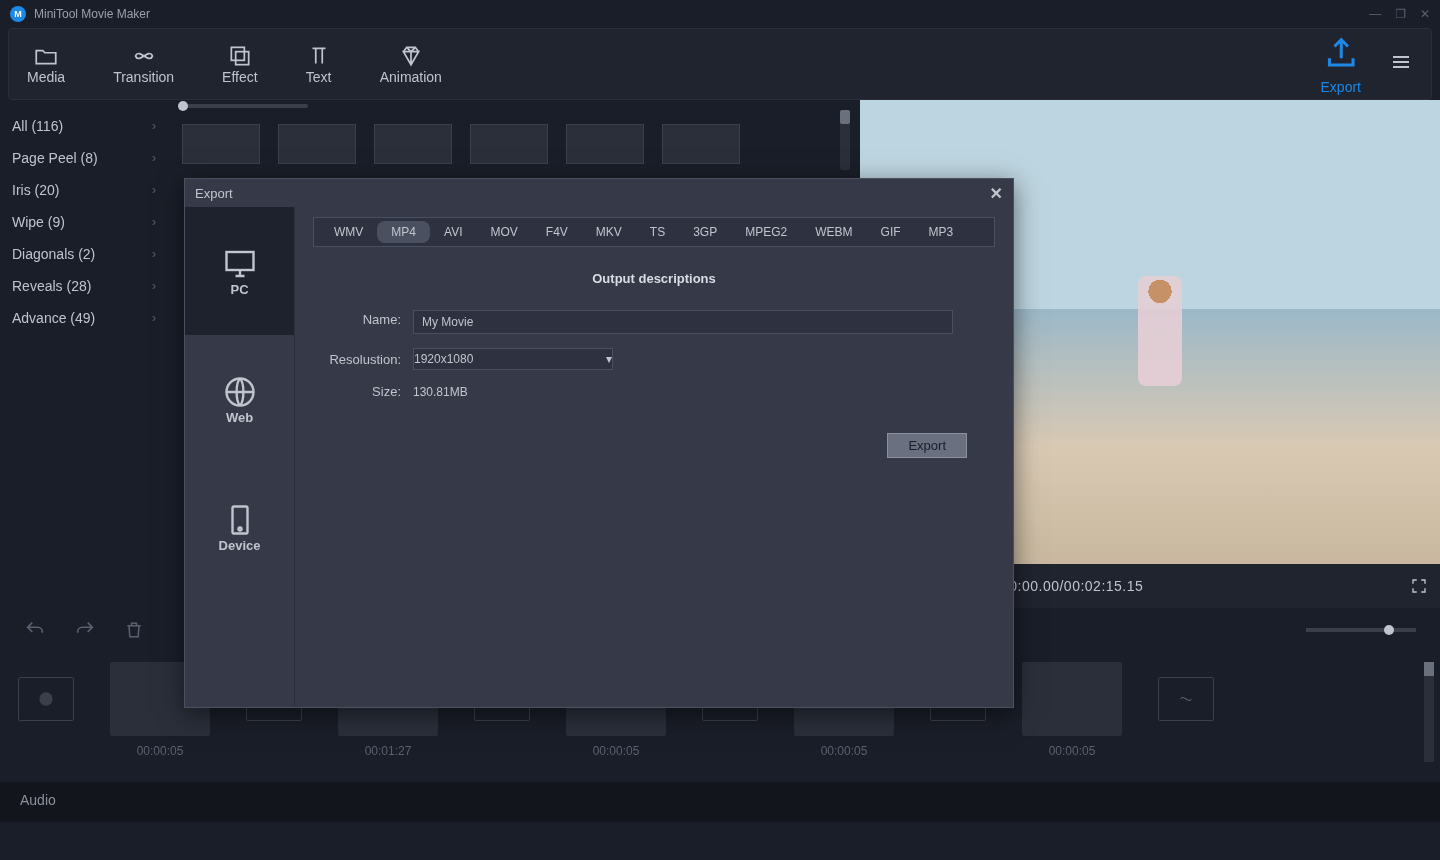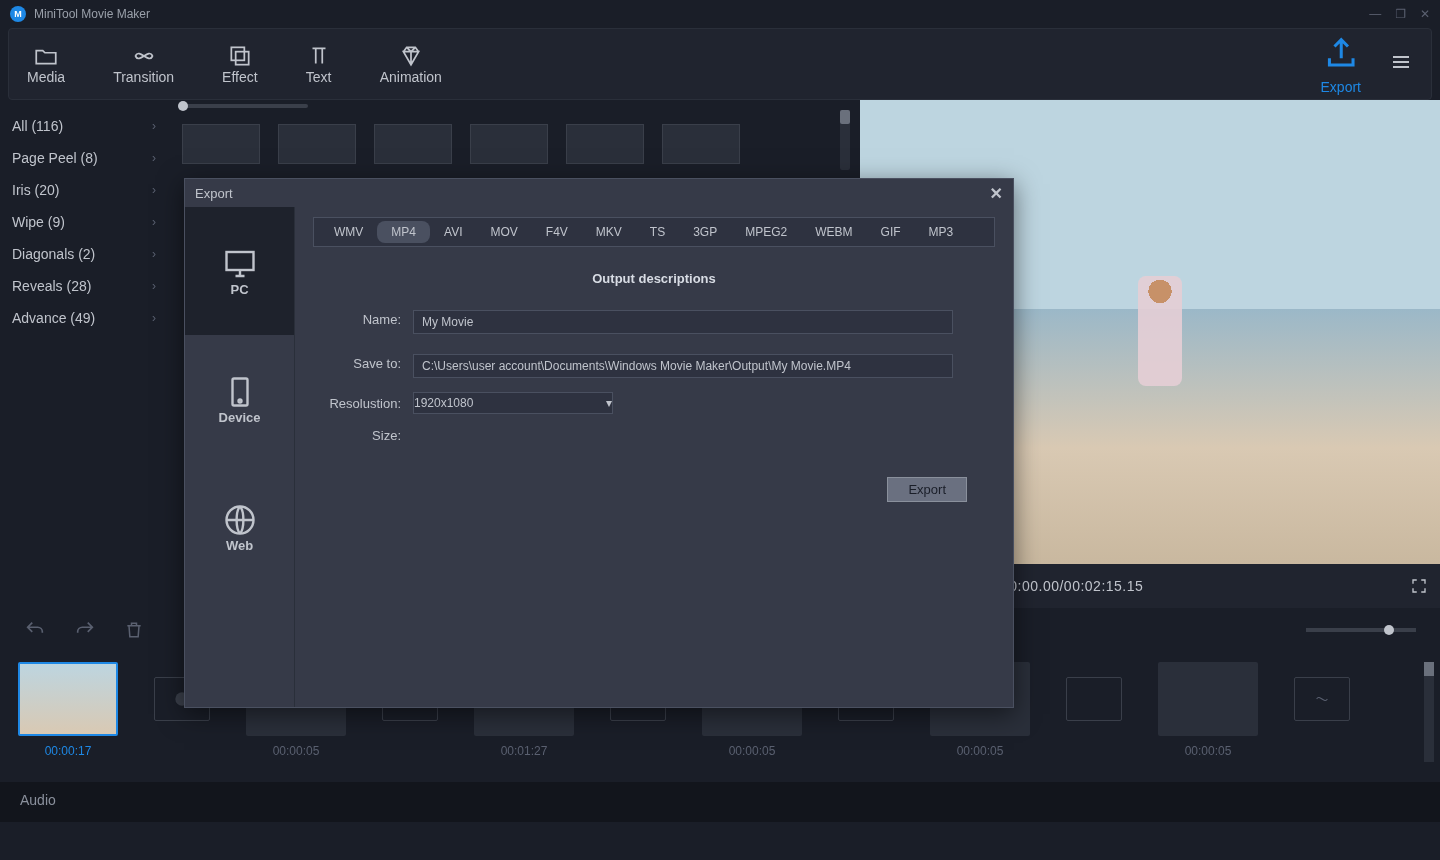--- a/index.html
+++ b/index.html
@@ -248,24 +248,20 @@
     </svg>
   <svg width="20" height="20" viewBox="0 0 24 24" fill="none" stroke="#5a6070" stroke-width="1.8">
       <path d="M4 7h16M9 7V4h6v3M6 7l1 13h10l1-13"></path>
     </svg>
   <div class="zoom">
       <div class="dot"></div>
     </div>
 </div>
 
 <div class="timeline">
-  <div class="clip selected">
-    <div class="frame"></div>
-    <span class="dur">00:00:17</span>
-  </div>
   <div class="clip fx">
       <div class="frame">
         <svg width="28" height="20" viewBox="0 0 24 24" fill="#3a3f4a">
           <circle cx="12" cy="12" r="8"></circle>
         </svg>
       </div>
     </div>
   <div class="clip">
     <div class="frame f-pink"></div>
     <span class="dur">00:00:05</span>
@@ -321,31 +317,31 @@
     <div class="dlg-side">
       <div class="side-item active">
         <svg viewBox="0 0 24 24" fill="none" stroke="#c0c4cc" stroke-width="1.6">
             <rect x="3" y="4" width="18" height="12"></rect>
             <path d="M9 20h6M12 16v4"></path>
           </svg>
         <span>PC</span>
       </div>
       <div class="side-item">
         <svg viewBox="0 0 24 24" fill="none" stroke="#c0c4cc" stroke-width="1.6">
+            <circle cx="12" cy="12" r="9"></circle>
+            <path d="M3 12h18M12 3c3 3 3 15 0 18M12 3c-3 3-3 15 0 18"></path>
+          </svg>
+        <span>Web</span>
+      </div>
+      <div class="side-item">
+        <svg viewBox="0 0 24 24" fill="none" stroke="#c0c4cc" stroke-width="1.6">
             <rect x="7" y="3" width="10" height="18" rx="1"></rect>
             <circle cx="12" cy="18" r="1"></circle>
           </svg>
         <span>Device</span>
-      </div>
-      <div class="side-item">
-        <svg viewBox="0 0 24 24" fill="none" stroke="#c0c4cc" stroke-width="1.6">
-            <circle cx="12" cy="12" r="9"></circle>
-            <path d="M3 12h18M12 3c3 3 3 15 0 18M12 3c-3 3-3 15 0 18"></path>
-          </svg>
-        <span>Web</span>
       </div>
     </div>
     <div class="dlg-main">
       <div class="fmt-tabs">
         <div class="fmt">WMV</div>
         <div class="fmt active">MP4</div>
         <div class="fmt">AVI</div>
         <div class="fmt">MOV</div>
         <div class="fmt">F4V</div>
         <div class="fmt">MKV</div>
@@ -357,34 +353,31 @@
         <div class="fmt">MP3</div>
       </div>
 
       <div class="out-heading">Output descriptions</div>
 
       <div class="form-row">
         <span class="lbl">Name:</span>
         <span class="val"><input class="txt" value="My Movie" style=""></span>
       </div>
       <div class="form-row">
-        <span class="lbl">Save to:</span>
-        <span class="val"><input class="txt" value="C:\Users\user account\Documents\Windows Movie Maker\Output\My Movie.MP4" style=""></span>
-      </div>
-      <div class="form-row">
         <span class="lbl">Resolustion:</span>
         <span class="val">
           <div class="select">
             <span>1920x1080</span>
             <span>▾</span>
           </div>
         </span>
       </div>
       <div class="form-row">
         <span class="lbl">Size:</span>
+        <span class="val static">130.81MB</span>
       </div>
 
       <div class="export-action">
         <button>Export</button>
       </div>
     </div>
   </div>
 </div>
 
 </body></html>

